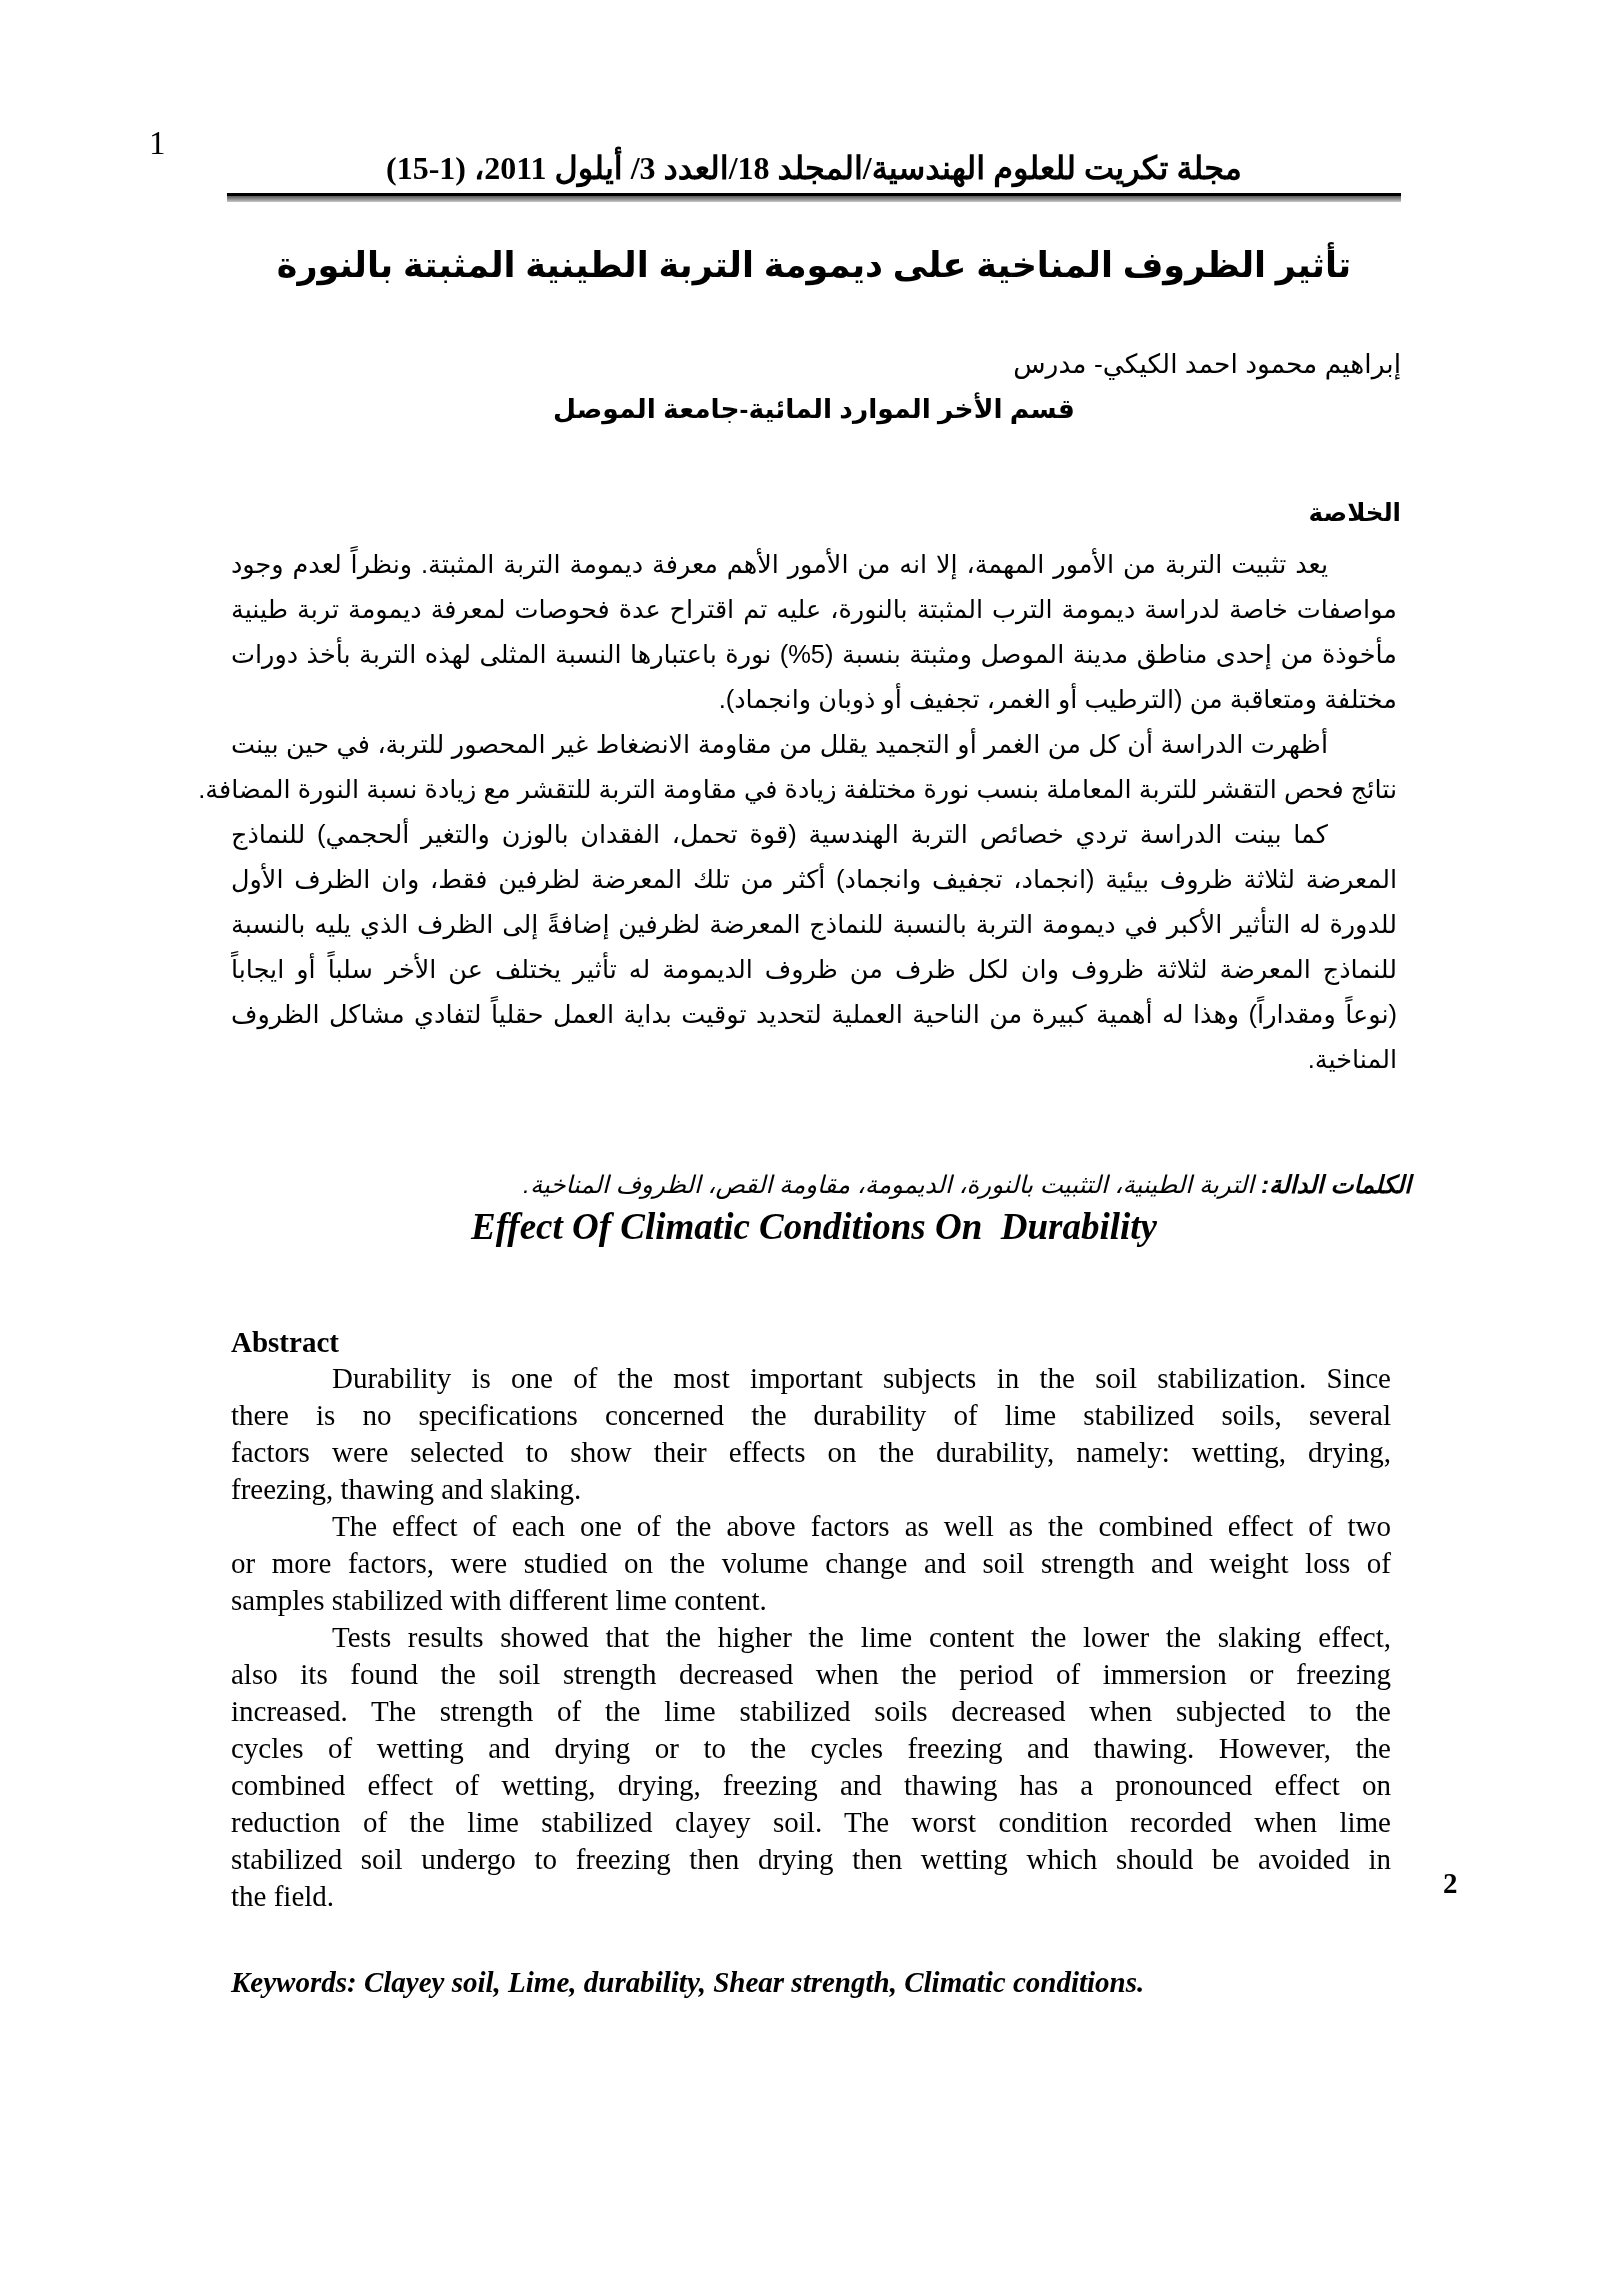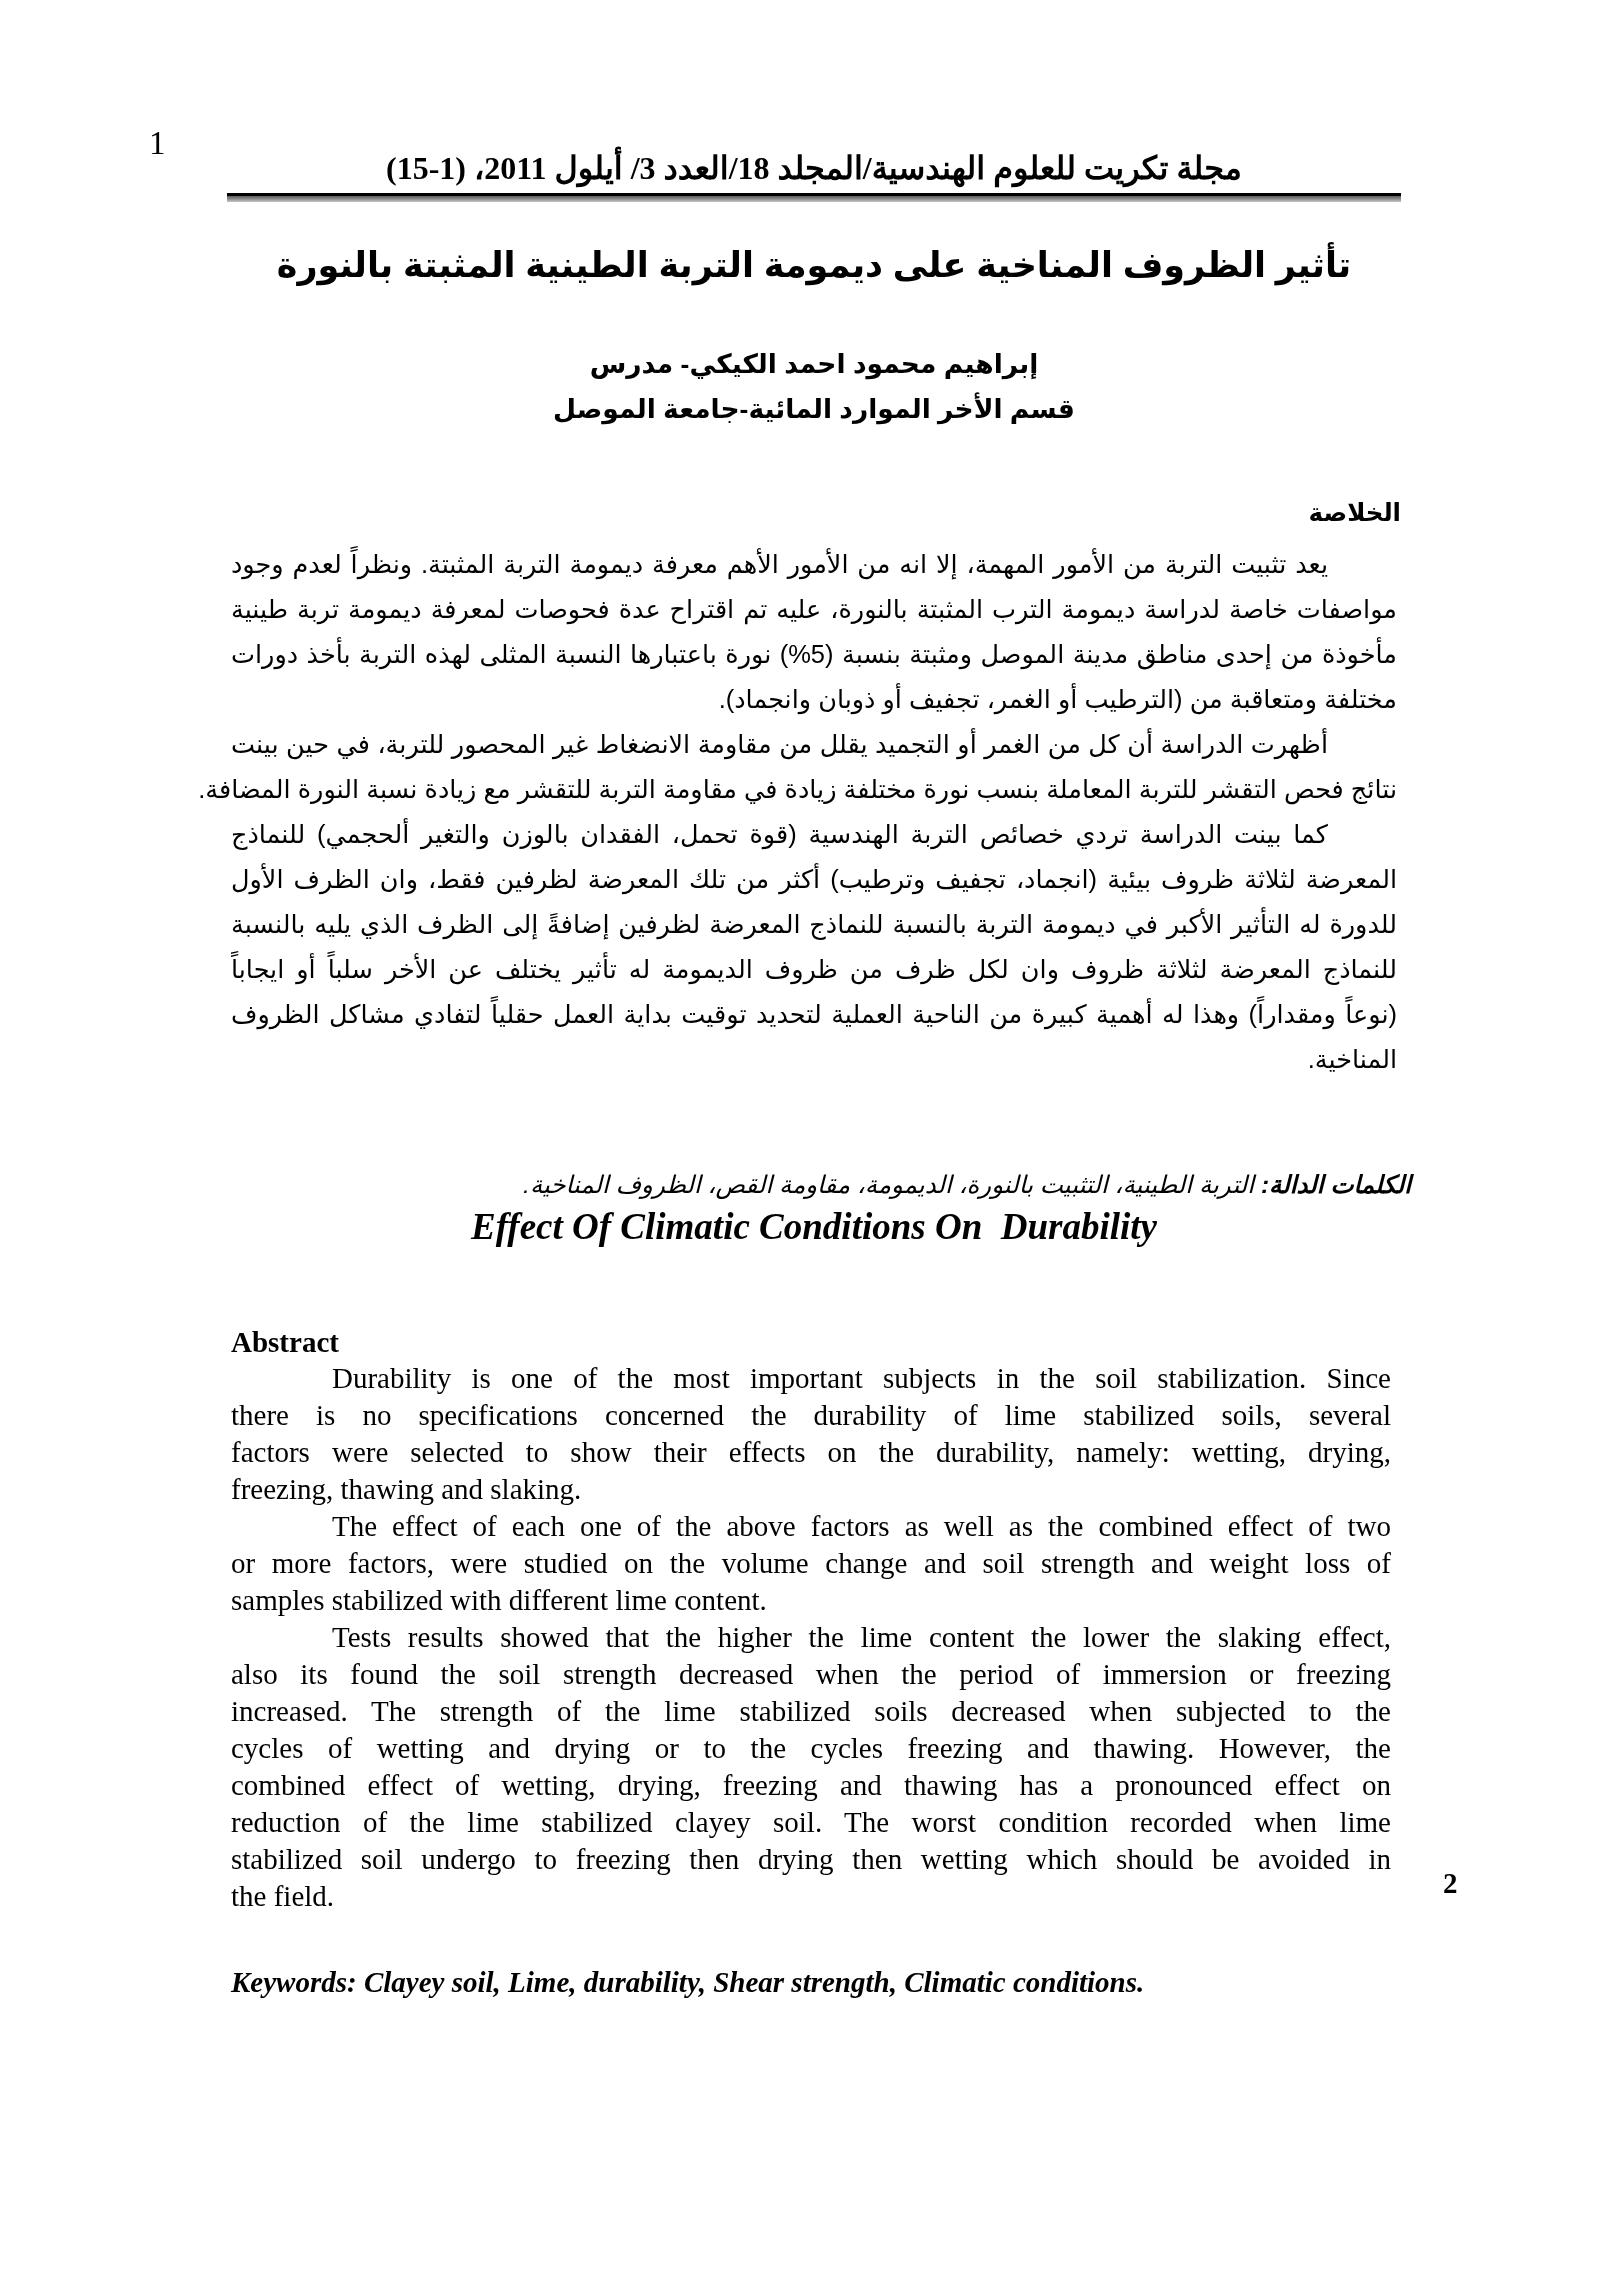--- a/index.html
+++ b/index.html
@@ -11,22 +11,22 @@
   #page-num-left { left: 149px; top: 125px; font-size: 33px; }
   #page-num-right { left: 1443px; top: 1867px; font-size: 29px; font-weight: bold; }
 
   #journal-header { left: 227px; width: 1174px; top: 147px; text-align: center; direction: rtl;
     font-size: 32px; font-weight: bold; line-height: 43px; }
   #header-rule { left: 227px; top: 193px; width: 1174px; height: 8.8px;
     background: linear-gradient(#000 0, #000 2.9px, #5a5a5a 2.9px, #8a8a8a 5.9px, #c4c4c4 8.8px); }
 
   #ar-title { left: 227px; width: 1174px; top: 239px; text-align: center; direction: rtl;
     font-size: 35px; font-weight: bold; line-height: 51px; }
-  #ar-author { left: 227px; width: 1174px; top: 345px; text-align: center; direction: rtl;
-    font-size: 26.5px; font-weight: bold; line-height: 39px; }
+  #ar-author { left: 227px; width: 1174px; top: 345px; direction: rtl;
+    font-size: 26.5px; font-weight: normal; line-height: 39px; }
   #ar-affil { left: 227px; width: 1174px; top: 390px; text-align: center; direction: rtl;
     font-size: 26.5px; font-weight: bold; line-height: 39px; }
 
   #ar-abstract-heading { left: 227px; width: 1174px; top: 495px; text-align: right; direction: rtl;
     font-size: 24.5px; font-weight: bold; line-height: 35px; }
 
   .ar-body { left: 231px; width: 1166px; direction: rtl; font-size: 25.5px; }
   .ar-line { height: 45px; line-height: 45px; white-space: nowrap; overflow: visible;
     text-align: justify; text-align-last: justify; }
   .ar-line.last { text-align-last: right; }
@@ -66,21 +66,21 @@
 <div class="abs sans" id="ar-abstract-heading">الخلاصة</div>
 
 <div class="abs sans ar-body" id="ar-body">
   <div class="ar-line indent">يعد تثبيت التربة من الأمور المهمة، إلا انه من الأمور الأهم معرفة ديمومة التربة المثبتة. ونظراً لعدم وجود</div>
   <div class="ar-line">مواصفات خاصة لدراسة ديمومة الترب المثبتة بالنورة، عليه تم اقتراح عدة فحوصات لمعرفة ديمومة تربة طينية</div>
   <div class="ar-line">مأخوذة من إحدى مناطق مدينة الموصل ومثبتة بنسبة (5%) نورة باعتبارها النسبة المثلى لهذه التربة بأخذ دورات</div>
   <div class="ar-line last">مختلفة ومتعاقبة من (الترطيب أو الغمر، تجفيف أو ذوبان وانجماد).</div>
   <div class="ar-line indent">أظهرت الدراسة أن كل من الغمر أو التجميد يقلل من مقاومة الانضغاط غير المحصور للتربة، في حين بينت</div>
   <div class="ar-line">نتائج فحص التقشر للتربة المعاملة بنسب نورة مختلفة زيادة في مقاومة التربة للتقشر مع زيادة نسبة النورة المضافة.</div>
   <div class="ar-line indent">كما بينت الدراسة تردي خصائص التربة الهندسية (قوة تحمل، الفقدان بالوزن والتغير ألحجمي) للنماذج</div>
-  <div class="ar-line">المعرضة لثلاثة ظروف بيئية (انجماد، تجفيف وترطيب) أكثر من تلك المعرضة لظرفين فقط، وان الظرف الأول</div>
+  <div class="ar-line">المعرضة لثلاثة ظروف بيئية (انجماد، تجفيف وانجماد) أكثر من تلك المعرضة لظرفين فقط، وان الظرف الأول</div>
   <div class="ar-line">للدورة له التأثير الأكبر في ديمومة التربة بالنسبة للنماذج المعرضة لظرفين إضافةً إلى الظرف الذي يليه بالنسبة</div>
   <div class="ar-line">للنماذج المعرضة لثلاثة ظروف وان لكل ظرف من ظروف الديمومة له تأثير يختلف عن الأخر سلباً أو ايجاباً</div>
   <div class="ar-line">(نوعاً ومقداراً) وهذا له أهمية كبيرة من الناحية العملية لتحديد توقيت بداية العمل حقلياً لتفادي مشاكل الظروف</div>
   <div class="ar-line last">المناخية.</div>
 </div>
 
 <div class="abs sans" id="ar-keywords"><span class="kw-label">الكلمات الدالة:</span><span> التربة الطينية، التثبيت بالنورة، الديمومة، مقاومة القص، الظروف المناخية.</span></div>
 
 <div class="abs serif" id="en-title">
   <div style="white-space: pre;">Effect Of Climatic Conditions On  Durability</div>

